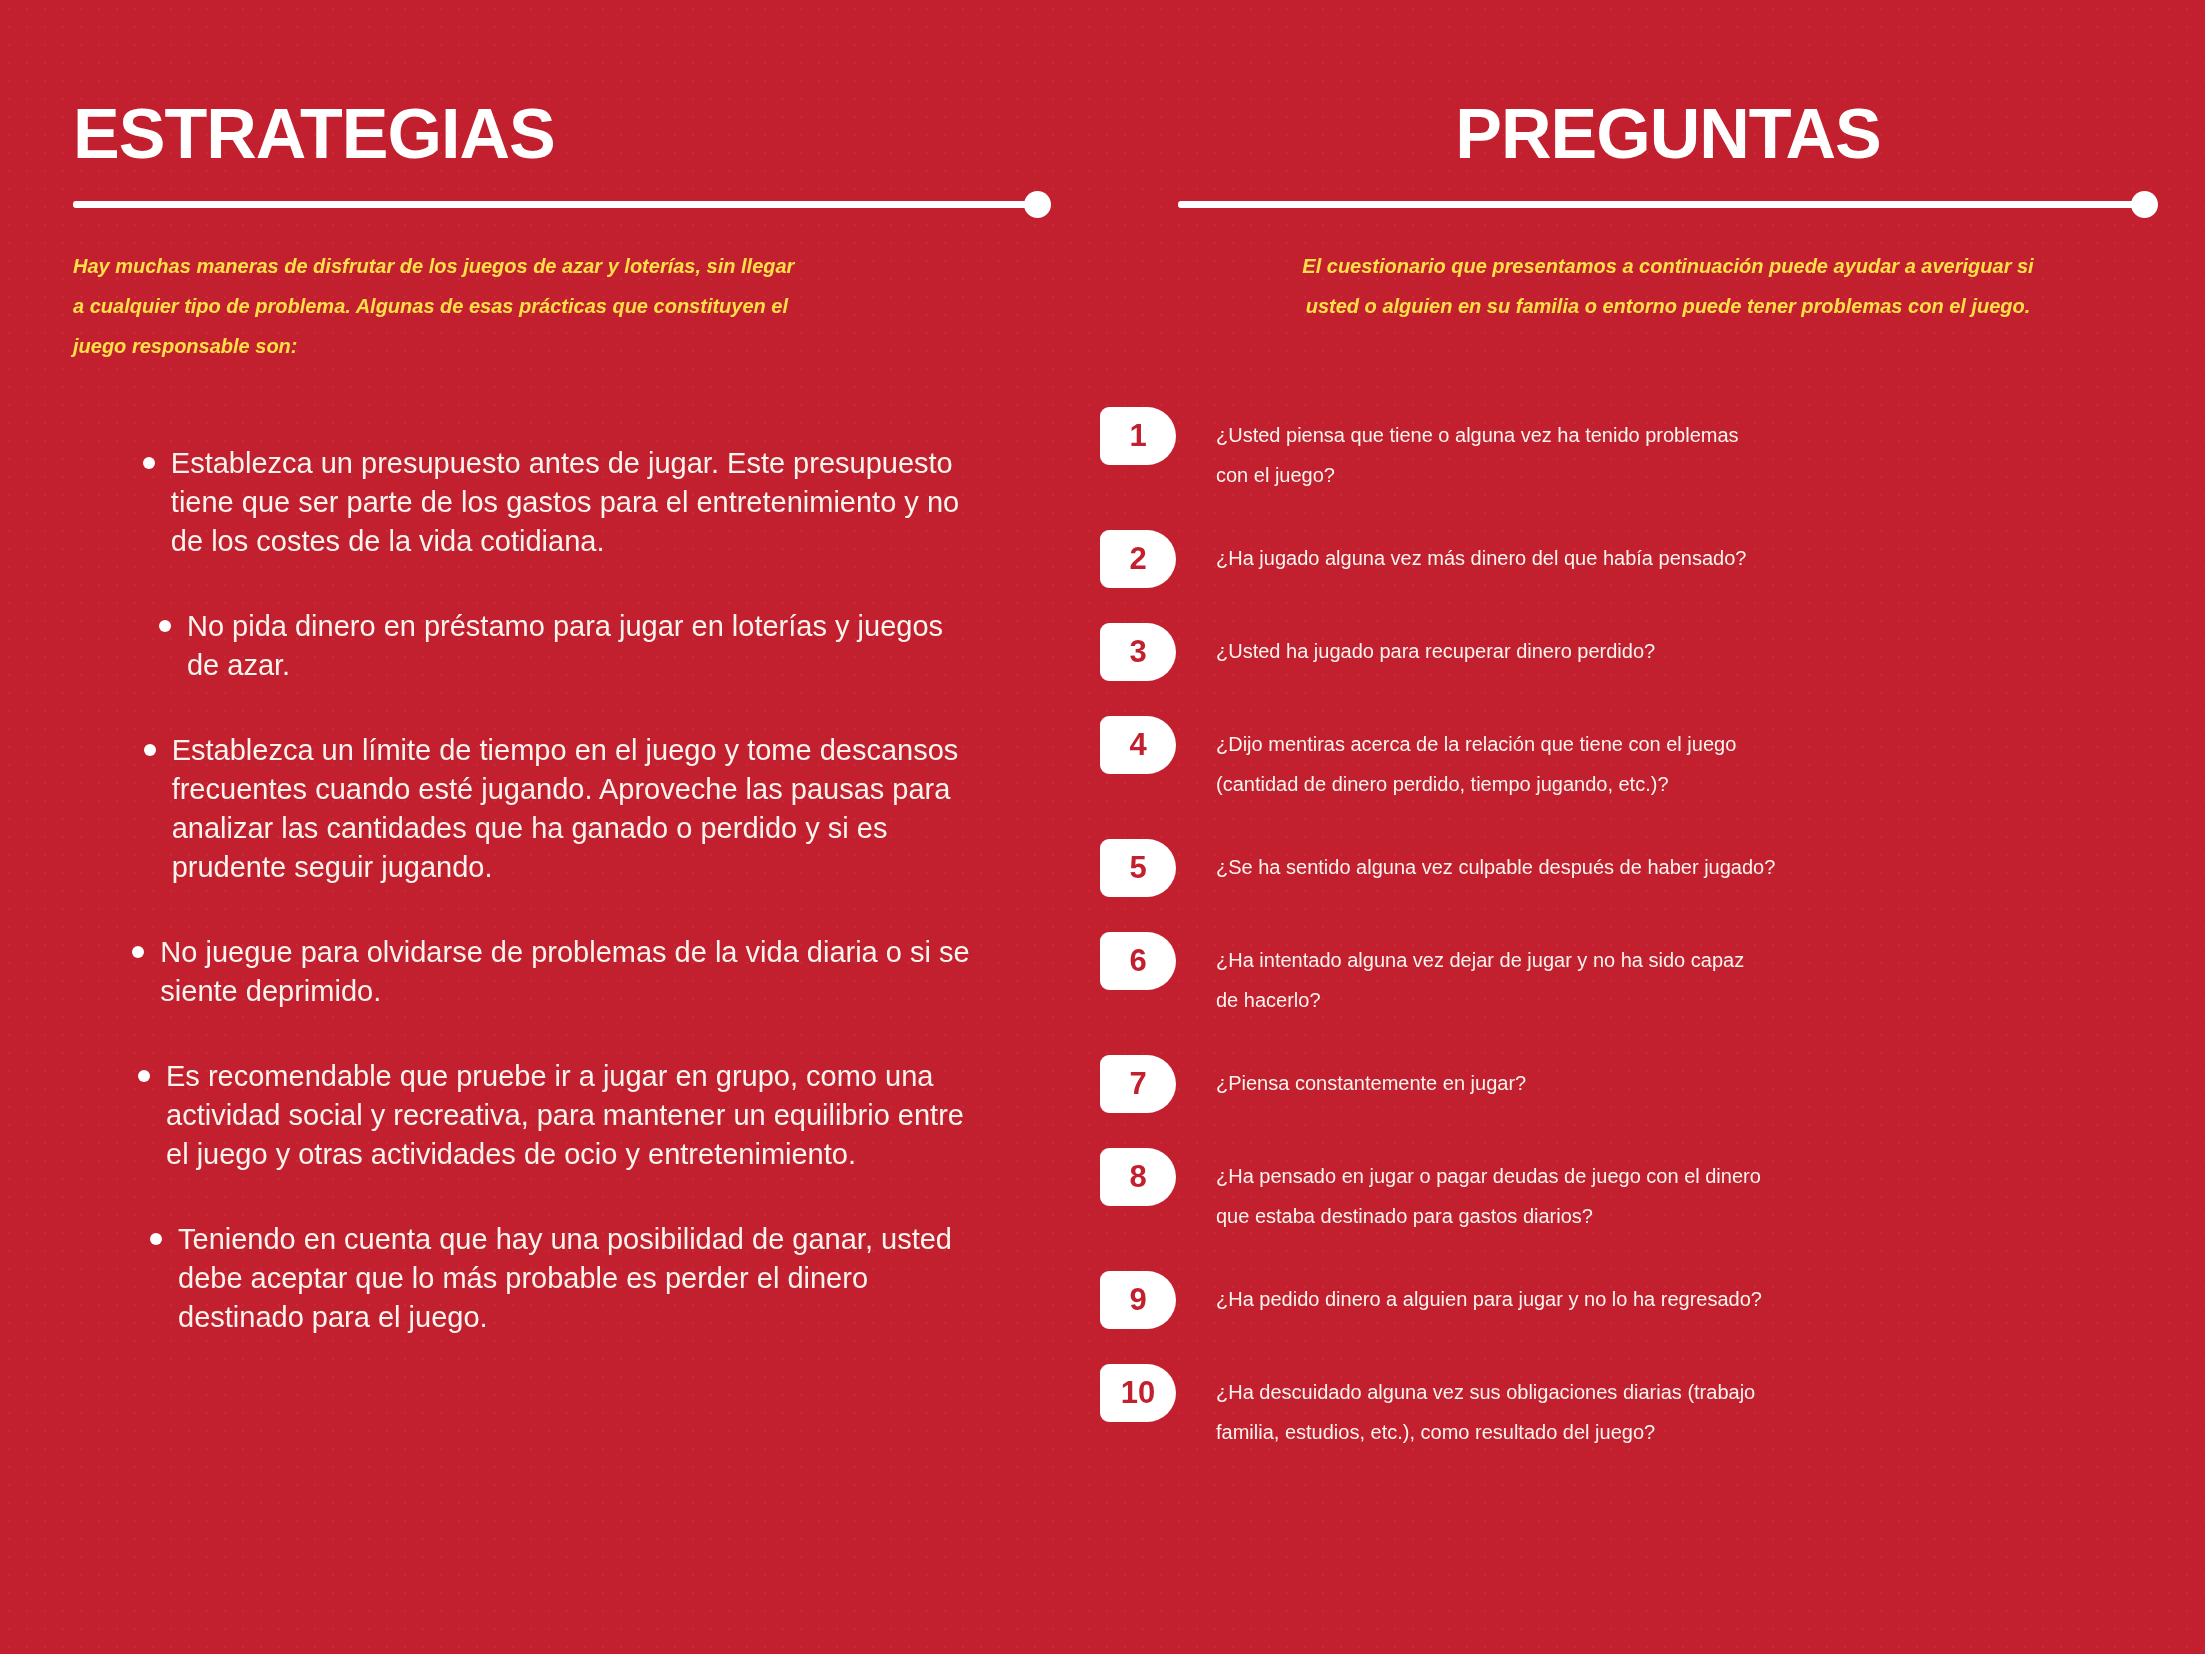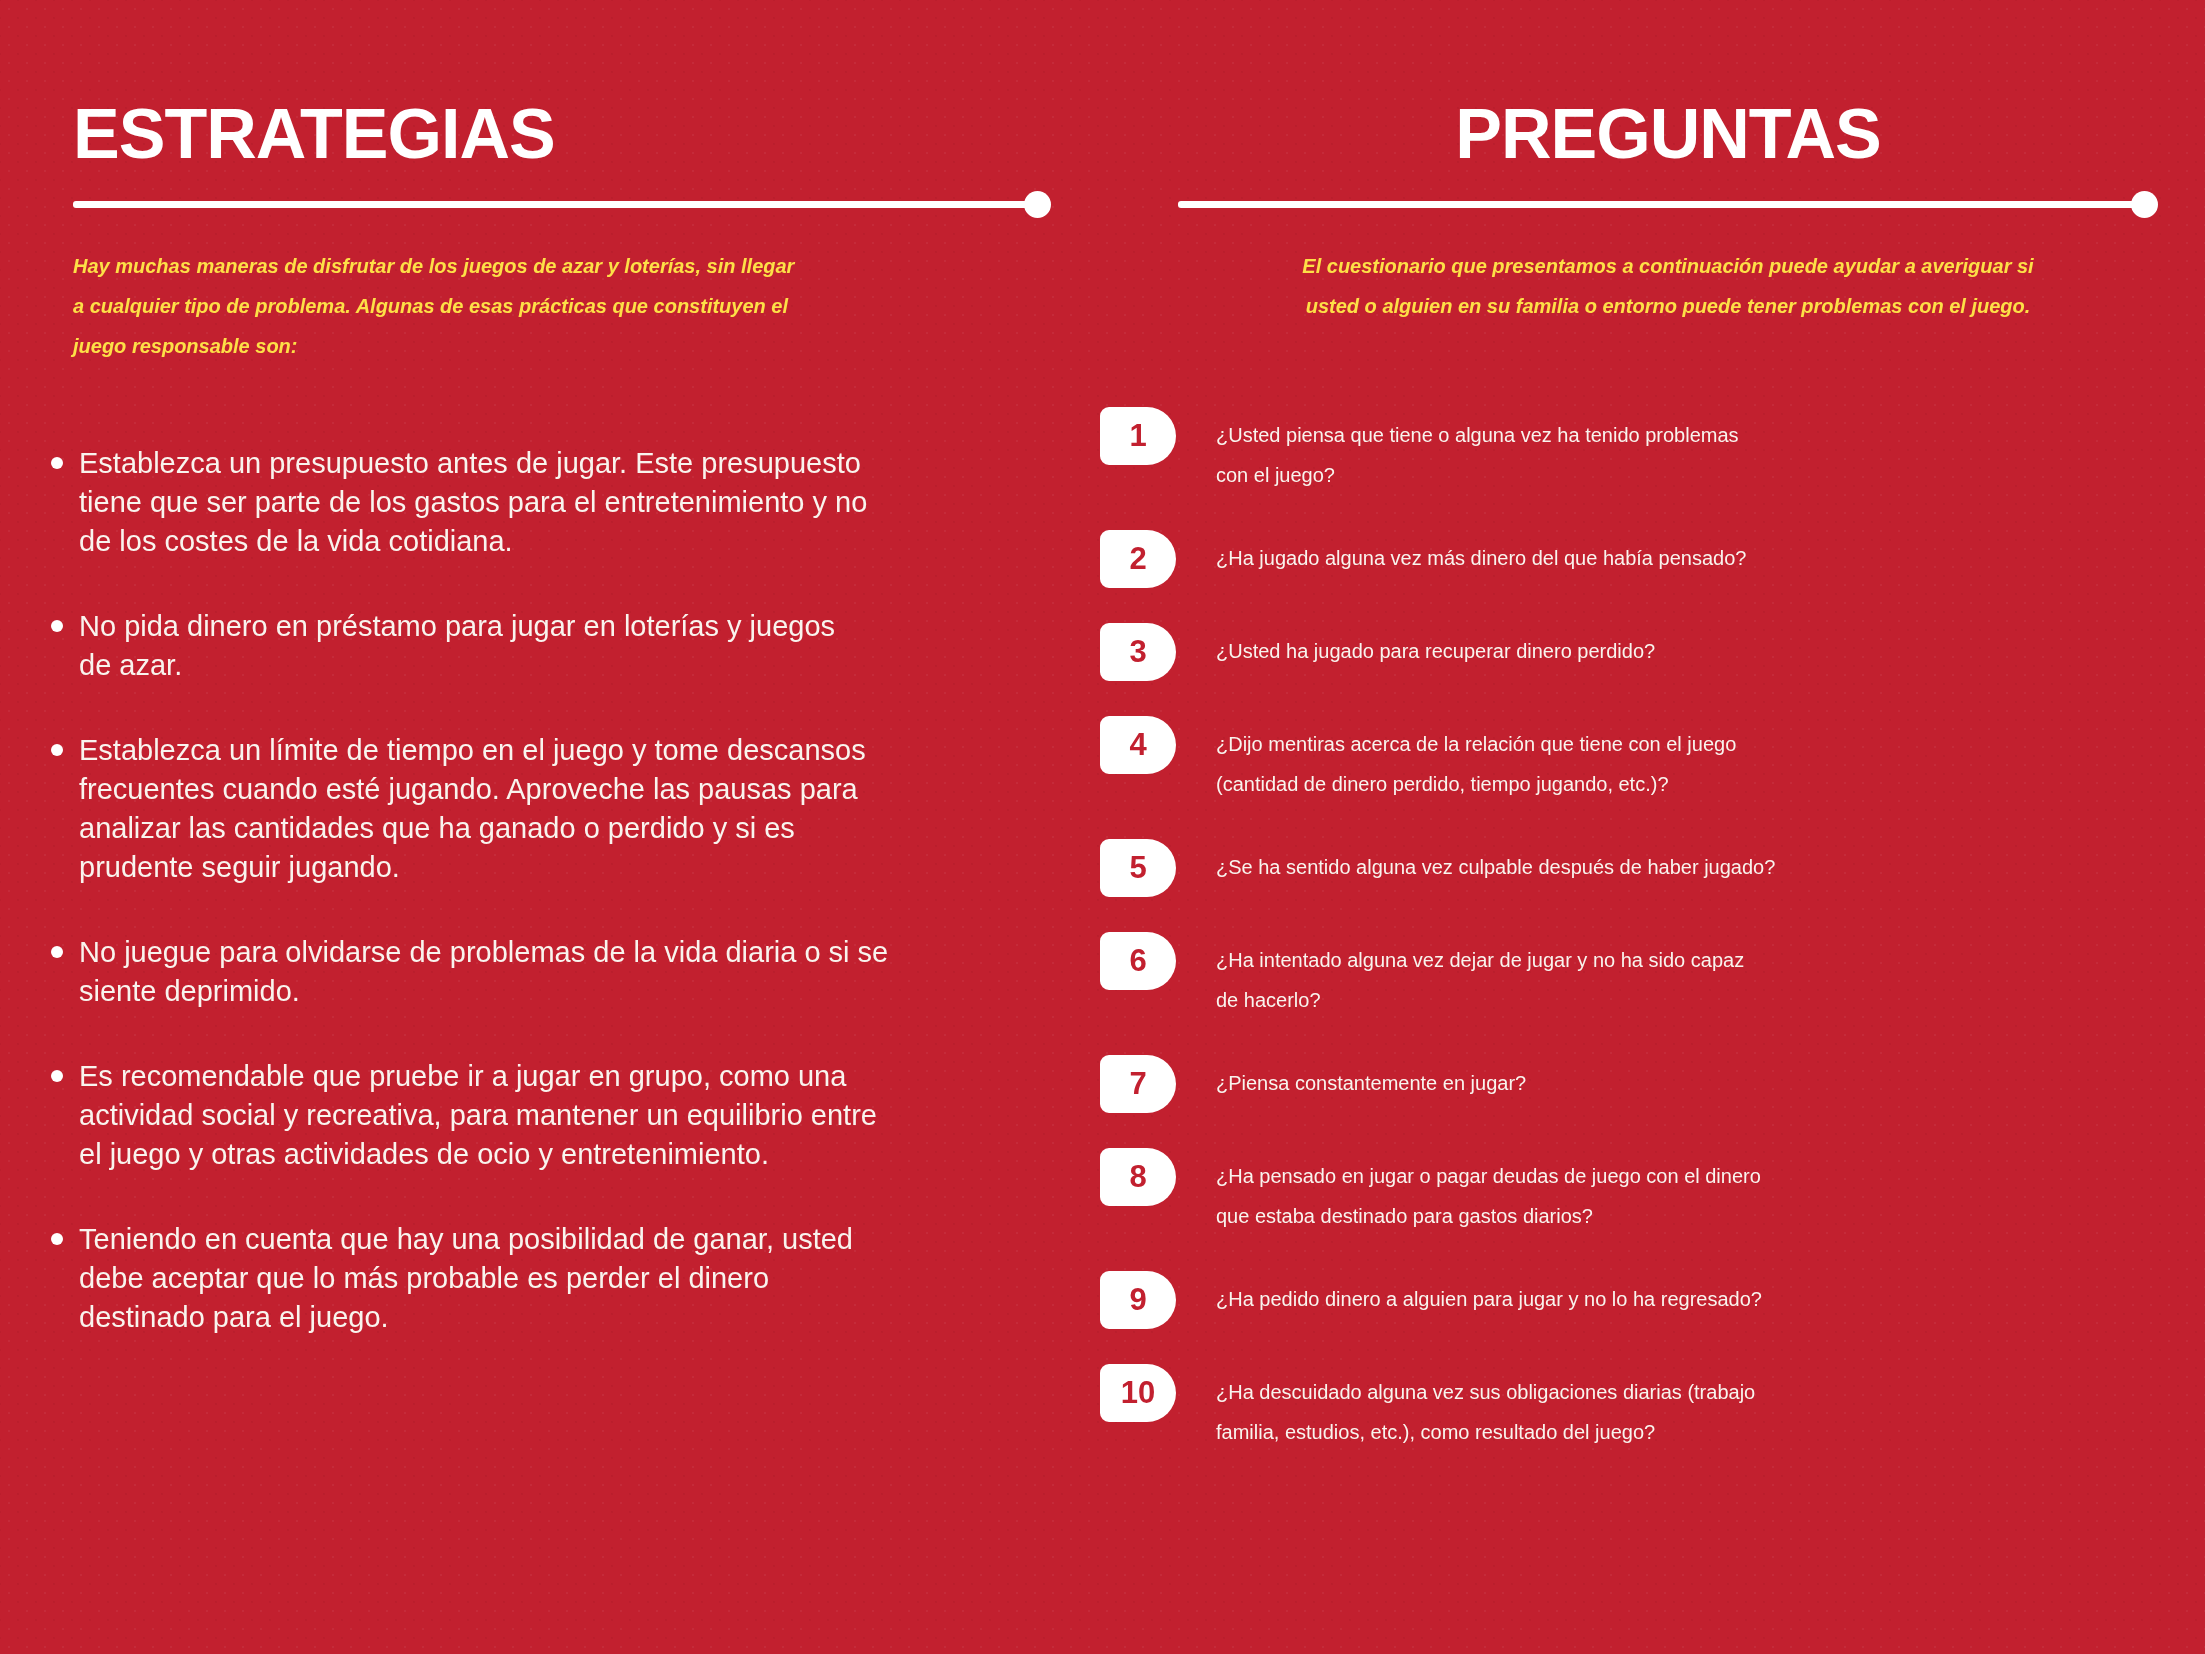--- a/index.html
+++ b/index.html
@@ -42,21 +42,21 @@
     white-space: pre-line;
     color: #fde047;
   }
 
   
   .bullets {
     list-style: none;
     margin: 78px 0 0 -22px;
     padding: 0;
     display: flex; flex-direction: column; gap: 46px;
-    font-size: 29px; line-height: 39px;
+    font-size: 29px; line-height: 39px; align-items: center;
   }
   .bullets li { position: relative; padding-left: 28px; white-space: pre-line; }
   .bullets li::before {
     content: "";
     position: absolute; left: 0; top: 13px;
     width: 12px; height: 12px; border-radius: 50%;
     background: #FFFFFF;
   }
   .conclusion {
     margin-top: 66px;

